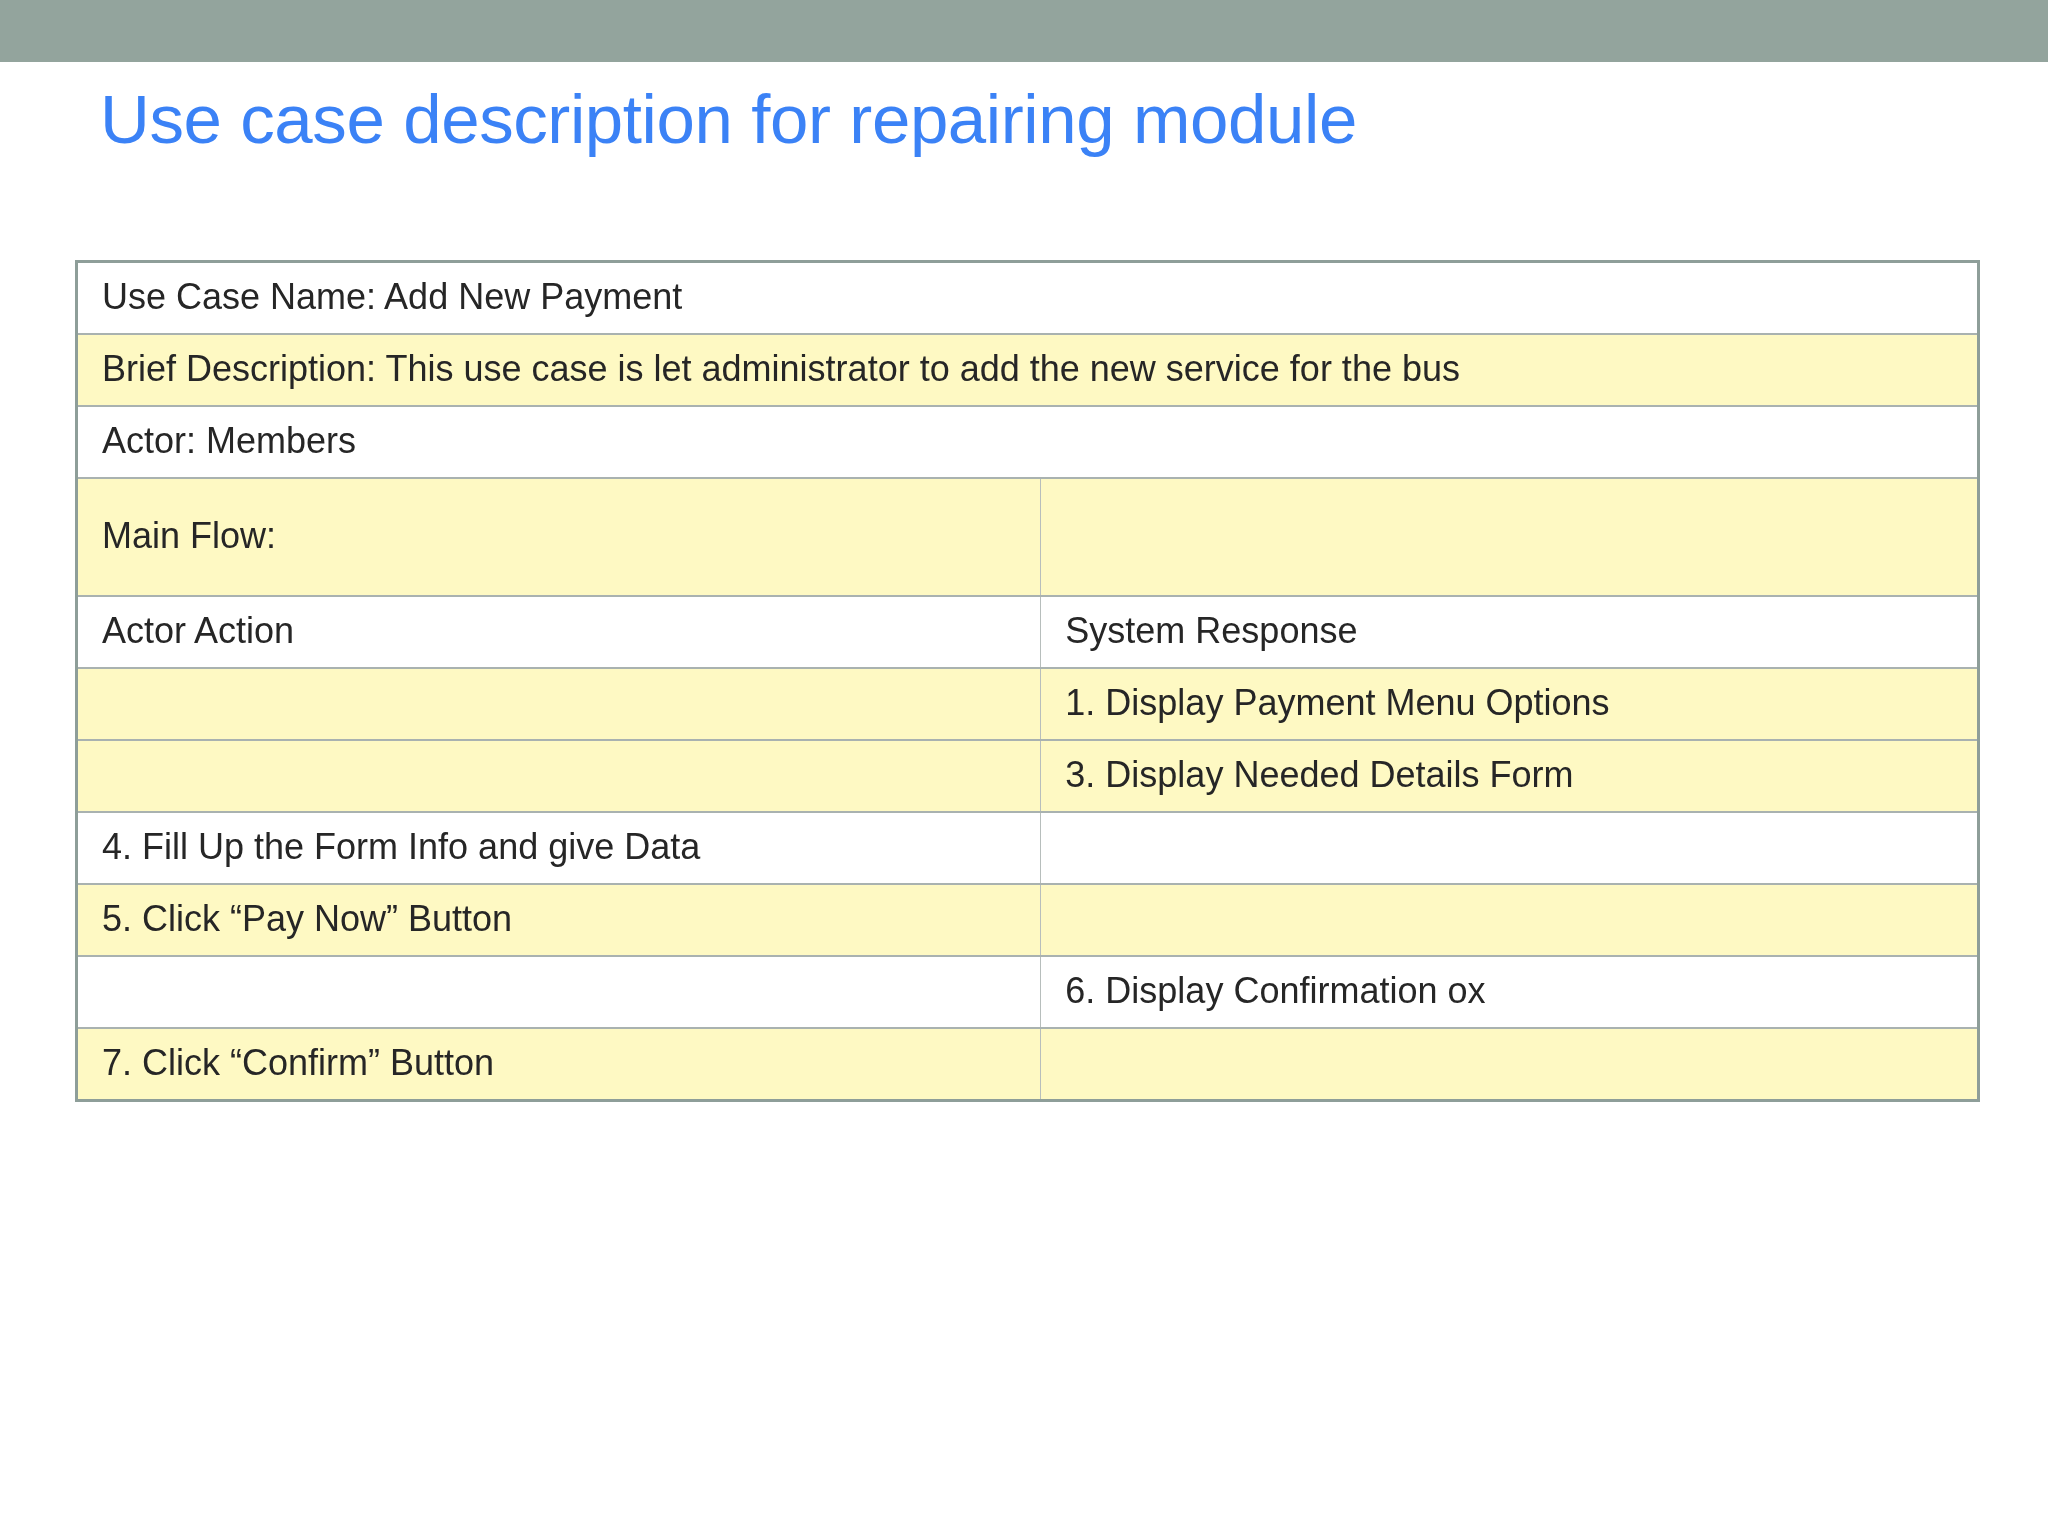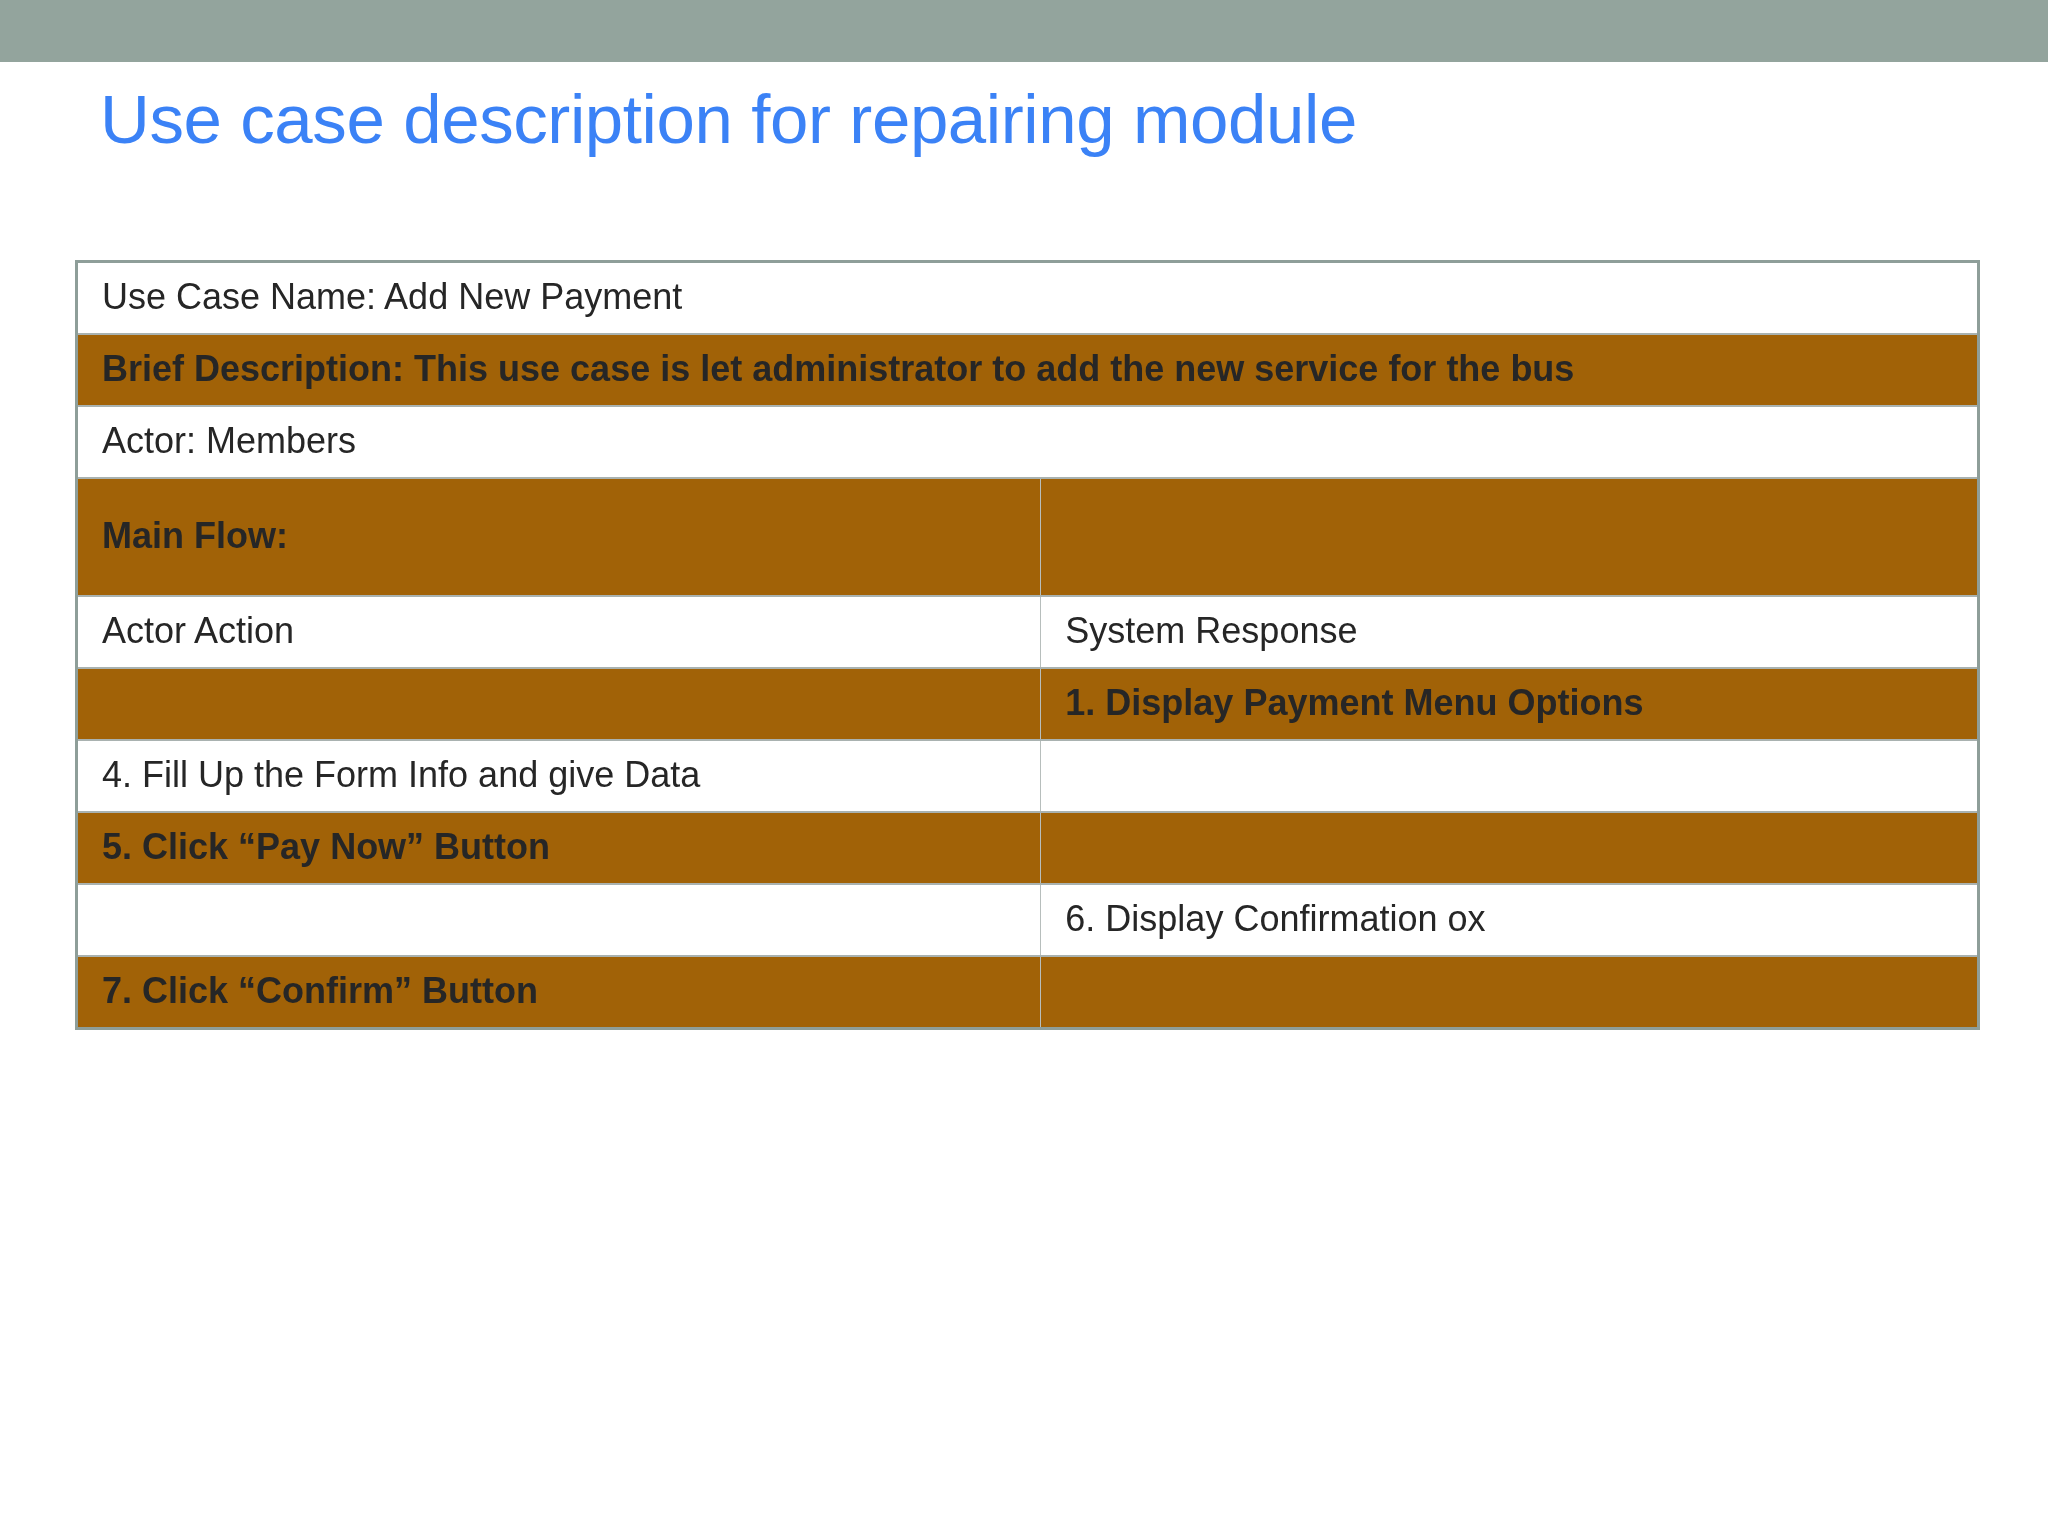--- a/index.html
+++ b/index.html
@@ -65,21 +65,21 @@
     font-size: 36px;
     line-height: 50px;
     color: #262626;
     vertical-align: middle;
     font-family: "Liberation Sans", sans-serif;
     font-weight: 400;
     word-wrap: break-word;
   }
 
   
-  tr.shaded > td { background: #a16207; font-weight: bold; }
+  tr.shaded > td { background: #fef9c3; }
   tr.plain  > td { background: #ffffff; }
 
   
   tr.shaded > td { border-top: 2px solid #a9b2b0; border-bottom: 2px solid #a9b2b0; }
 
   td.full-span { width: 100%; }
 
   
   col.col-actor  { width: 50.7%; }
   col.col-system { width: 49.3%; }
@@ -132,20 +132,24 @@
         <td class="col-head">Actor Action</td>
         <td class="col-head">System Response</td>
       </tr>
 
       <tr class="shaded">
         <td class="cell-empty"></td>
         <td>1. Display Payment Menu Options</td>
       </tr>
 
 
+      <tr class="shaded">
+        <td class="cell-empty"></td>
+        <td>3. Display Needed Details Form</td>
+      </tr>
 
       <tr class="plain">
         <td>4. Fill Up the Form Info and give Data</td>
         <td class="cell-empty"></td>
       </tr>
 
       <tr class="shaded">
         <td>5. Click “Pay Now” Button</td>
         <td class="cell-empty"></td>
       </tr>

